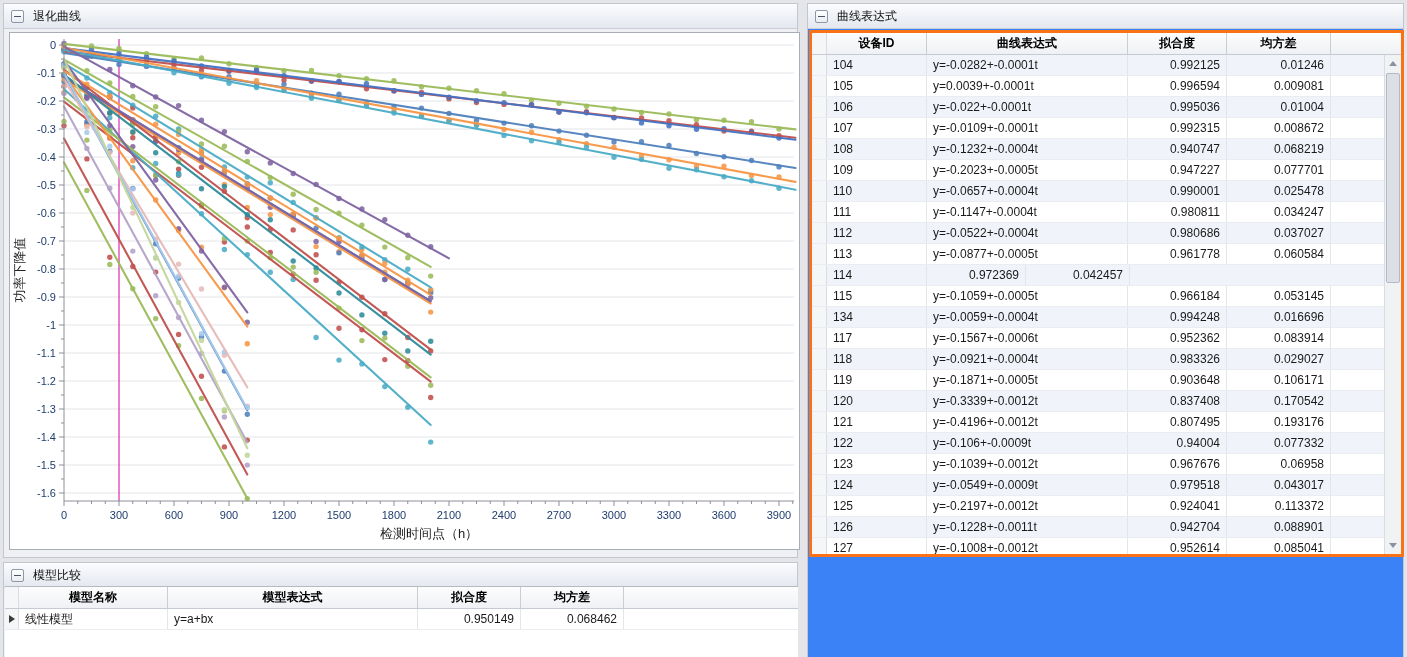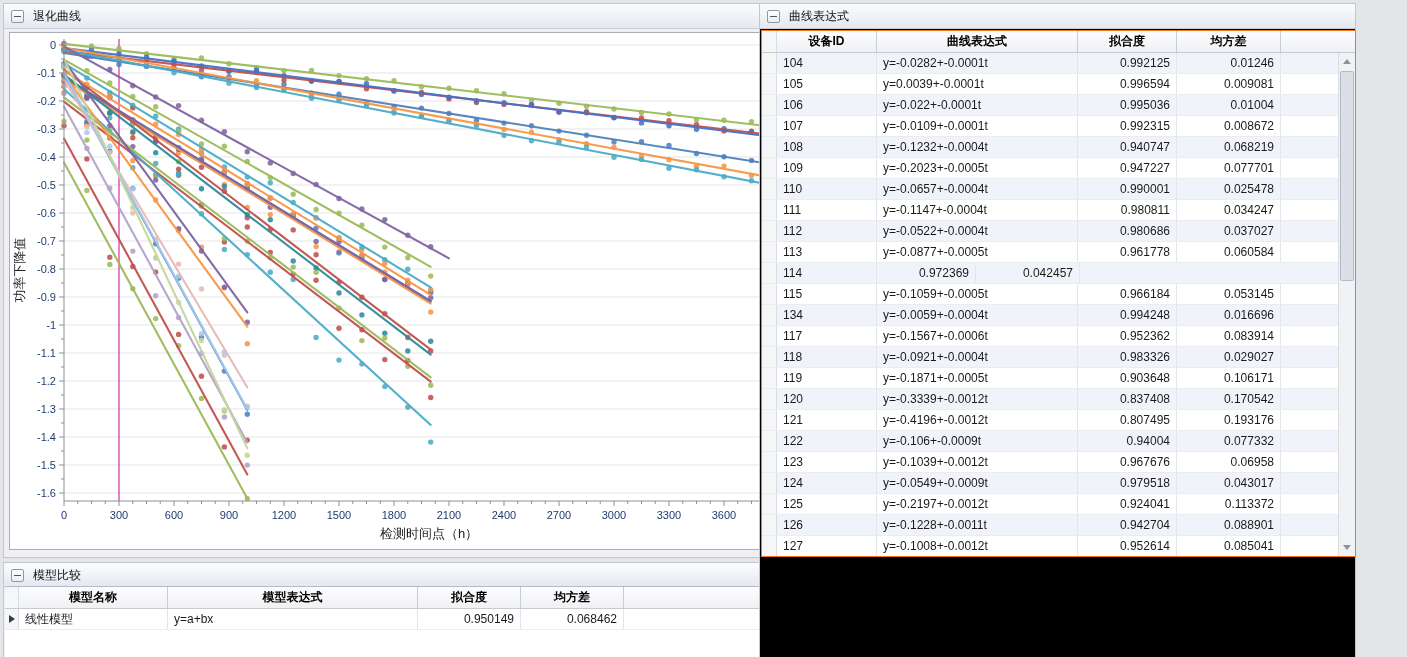--- a/index.html
+++ b/index.html
@@ -18,21 +18,21 @@
   }
   .collapse-btn{
     width:13px;height:13px;margin-left:7px;box-sizing:border-box;
     border:1px solid #8E97A6;border-radius:2px;
     background:linear-gradient(#FFFFFF,#E9ECF1);
     display:flex;align-items:center;justify-content:center;cursor:pointer;
   }
   .collapse-btn .minus{width:7px;height:1px;background:#4A5568;}
   .panel-title{margin-left:9px;color:#111;}
   .chart-box{position:absolute;left:5px;top:28px;width:789px;height:516px;background:#fff;border:1px solid #A9ADB5;box-sizing:content-box;}
-  .grid{position:absolute;background:#fff;border:1px solid #f97316;box-sizing:border-box;overflow:hidden;}
+  .grid{position:absolute;background:#fff;border:3px solid #f97316;box-sizing:border-box;overflow:hidden;}
   .g-row{display:flex;height:21px;box-sizing:border-box;border-bottom:1px solid #EAECEF;background:#fff;}
   .g-row.alt{background:#F0F4FA;}
   .g-head{display:flex;height:22px;box-sizing:border-box;background:linear-gradient(#FDFDFE,#EFF1F4);border-bottom:1px solid #C6CAD2;}
   .g-cell{box-sizing:border-box;border-right:1px solid #E2E5EA;padding:0 6px;line-height:20px;white-space:nowrap;overflow:hidden;}
   .g-head .g-cell{border-right:1px solid #C9CDD6;line-height:21px;font-weight:bold;text-align:center;color:#000;}
   .g-cell.ind{padding:0;background:#F5F6F8;border-right:1px solid #D9DCE2;display:flex;align-items:center;justify-content:center;}
   .g-cell.num{text-align:right;}
   .g-cell.fill{border-right:none;flex:1;}
   .row-arrow{width:0;height:0;border-left:6px solid #3a3a3a;border-top:4px solid transparent;border-bottom:4px solid transparent;}
   .vscroll{position:absolute;top:22px;right:0;bottom:0;width:17px;background:#F1F2F4;border-left:1px solid #D9DCE2;box-sizing:border-box;}
@@ -758,21 +758,21 @@
         </div>
         <div class="g-cell" style="width: 149px;">线性模型</div>
         <div class="g-cell" style="width: 250px;">y=a+bx</div>
         <div class="g-cell num" style="width: 103px;">0.950149</div>
         <div class="g-cell num" style="width: 103px;">0.068462</div>
         <div class="g-cell fill"></div>
       </div>
     </div>
 </section>
 
-<section class="panel" style="left:759px;top:3px;width:597px;height:654px;background:#000000;border-bottom:none;">
+<section class="panel" style="left:807px;top:3px;width:597px;height:654px;background:#3b82f6;border-bottom:none;">
   <div class="panel-header">
     <span class="collapse-btn">
         <span class="minus"></span>
       </span>
     <span class="panel-title">曲线表达式</span>
   </div>
   <div class="grid" id="expr-grid" style="left:1px;top:26px;width:595px;height:527px;">
 
   <div class="g-head">
         <div class="g-cell ind" style="width: 15px;"></div>

